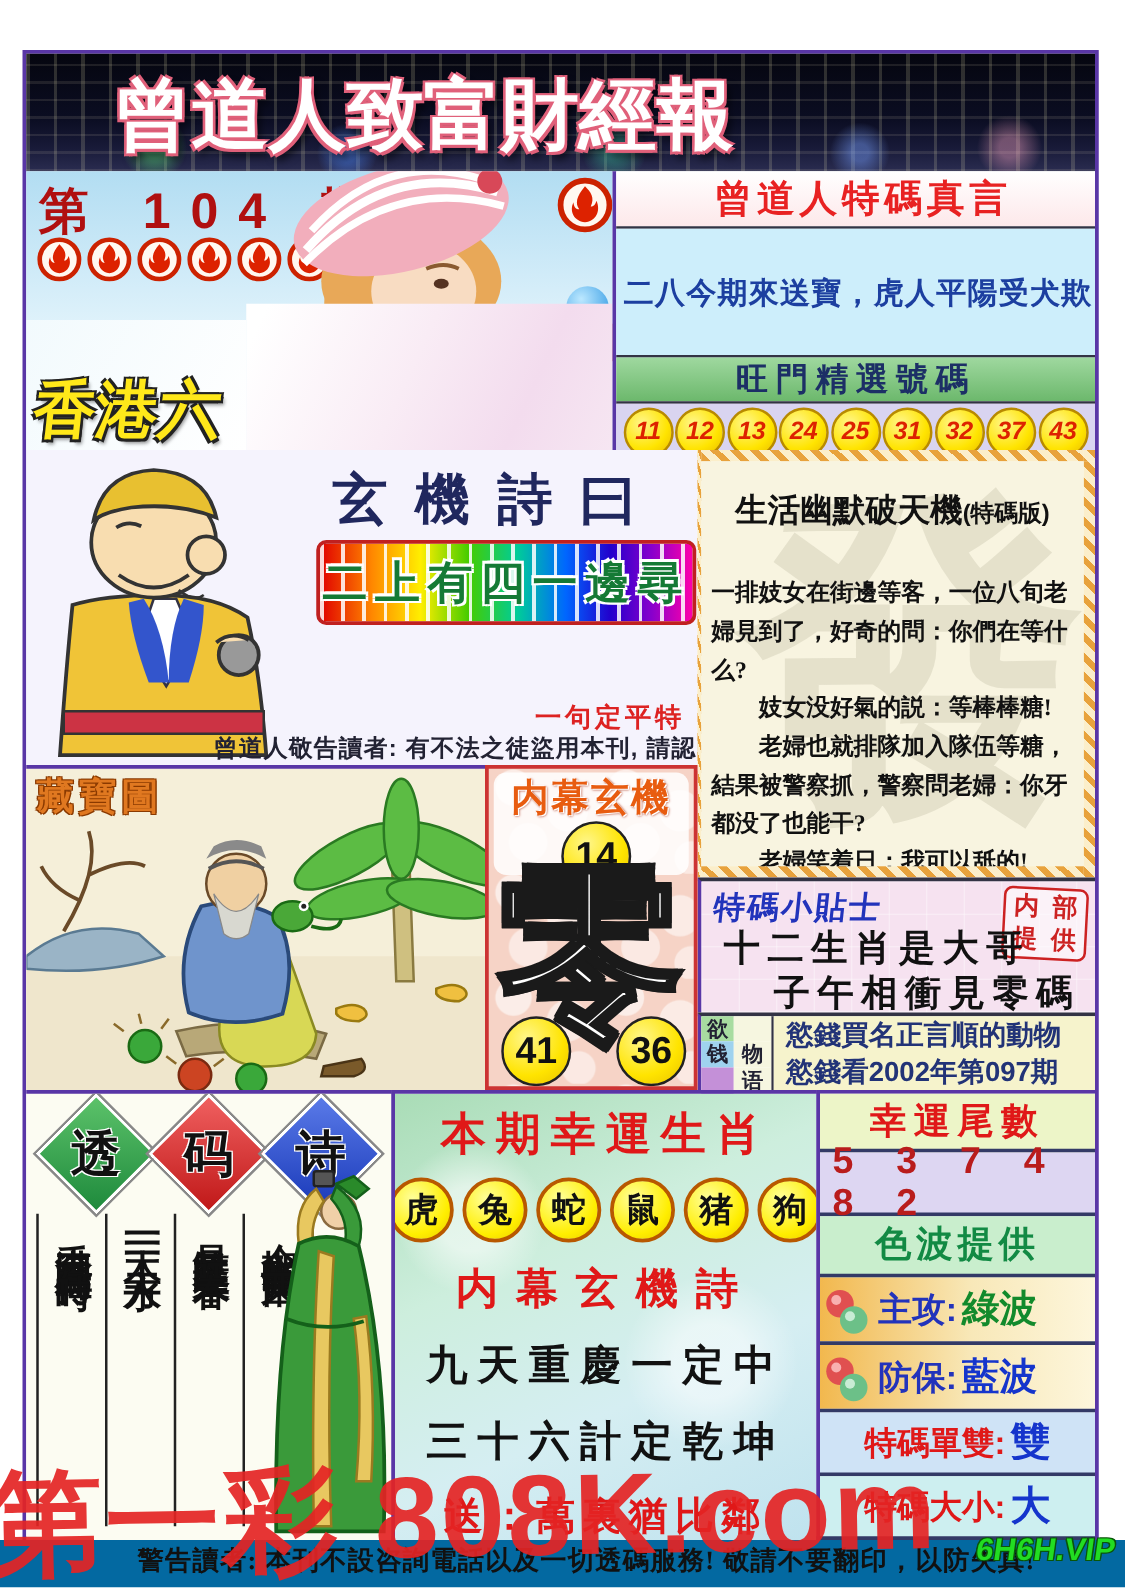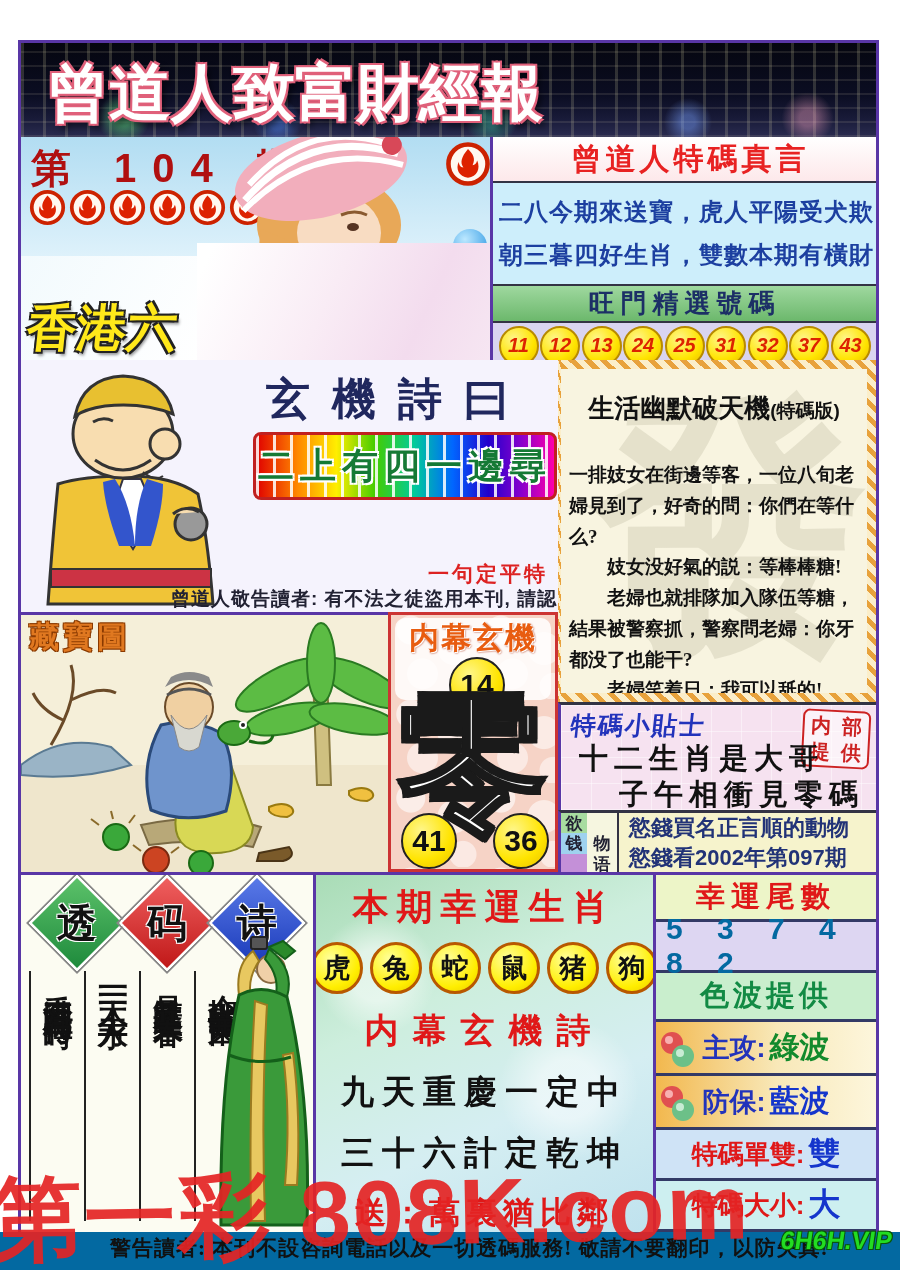--- a/index.html
+++ b/index.html
@@ -13,21 +13,21 @@
   
   #hdr{left:0;top:0;width:855px;height:94px;overflow:hidden;
     background:
       radial-gradient(circle at 12% 80%, rgba(90,220,120,.5) 0 8px, transparent 26px),
       radial-gradient(circle at 30% 85%, rgba(80,140,255,.45) 0 7px, transparent 24px),
       radial-gradient(circle at 55% 82%, rgba(60,200,160,.4) 0 8px, transparent 26px),
       radial-gradient(circle at 78% 84%, rgba(120,160,255,.45) 0 7px, transparent 24px),
       radial-gradient(circle at 92% 80%, rgba(255,170,200,.4) 0 8px, transparent 26px),
       repeating-linear-gradient(90deg, rgba(255,250,190,.16) 0 3px, transparent 3px 22px),
       repeating-linear-gradient(0deg, rgba(255,240,200,.10) 0 2px, transparent 2px 14px),
-      linear-gradient(180deg,#05060f 0%,#0b0d22 55%,#181a38 80%,#2a2c50 100%);}
+      linear-gradient(180deg,#05060f 0%,#0b0d22 55%,#181a38 80%,#2a2c50 100%); padding-left: 44px;}
   #hdr .ttl{display:flex;justify-content:space-between;padding:8px 26px 0 26px;
     font-size:62px;font-weight:bold;color:#fff;line-height:84px;
     text-shadow:2px 2px 0 #e0607a,-2px -2px 0 #e0607a,2px -2px 0 #e0607a,-2px 2px 0 #e0607a,4px 5px 7px rgba(0,0,0,.65);}
 
   
   #tl{left:0;top:94px;width:469px;height:223px;background:linear-gradient(180deg,#b2ddf2 0%,#dff2fb 55%,#eef9ff 100%);overflow:hidden;}
   #issue{position:absolute;left:10px;top:4px;font-size:40px;font-weight:bold;color:#b01010;letter-spacing:16px;}
   #flames{position:absolute;left:8px;top:52px;display:flex;gap:3px;}
   .flameic{width:37px;height:37px;}
   #biglogo{position:absolute;left:424px;top:4px;width:46px;height:46px;}
@@ -149,21 +149,21 @@
     border:3px solid #b85800;display:flex;align-items:center;justify-content:center;font-size:27px;font-weight:bold;color:#111;}
   #lucky .t2{margin-top:14px;font-size:34px;font-weight:bold;color:#e01818;letter-spacing:14px;white-space:nowrap;}
   #lucky .pl{margin-top:16px;font-size:33px;font-weight:bold;color:#111;letter-spacing:8px;white-space:nowrap;}
   #lucky .gift{margin-top:16px;font-size:31px;font-weight:bold;color:#e01818;letter-spacing:6px;white-space:nowrap;}
 
   
   #rstack{left:632px;top:829px;width:223px;height:360px;border-left:3px solid #5936a6;border-top:3px solid #5936a6;
     display:flex;flex-direction:column;}
   #rstack .row{border-bottom:3px solid #333a66;display:flex;align-items:center;justify-content:center;position:relative;}
   #rtail{height:48px;background:#edf5c8;font-size:29px;font-weight:bold;color:#e01818;letter-spacing:6px;}
-  #rnums{height:48px;background:#ddd6f2;font-size:30px;font-weight:bold;color:#0369a1;letter-spacing:13px;padding-left:10px;}
+  #rnums{height:48px;background:#ddd6f2;font-size:30px;font-weight:bold;color:#b91c1c;letter-spacing:13px;padding-left:10px;}
   #rwave{height:50px;background:#c9eecd;font-size:29px;font-weight:bold;color:#128a44;letter-spacing:4px;}
   .goldrow{height:55px;background:linear-gradient(90deg,#f2b84e,#f8e8b8 55%,#fdf6dc);}
   .goldrow .lbl{font-size:27px;font-weight:bold;color:#2233bb;}
   .goldrow .val{font-size:30px;font-weight:bold;margin-left:4px;}
   .valg{color:#128a2c;} .valb{color:#1535cc;}
   #rodd{height:52px;background:#cfe3f6;} #rsize{height:52px;background:#cdeff0;}
   #rodd .lblr,#rsize .lblr{font-size:26px;font-weight:bold;color:#e01818;}
   #rodd .val,#rsize .val{font-size:32px;font-weight:bold;color:#1535cc;margin-left:4px;}
   .ballpair{position:absolute;left:2px;top:8px;width:40px;height:40px;}
 
@@ -239,21 +239,20 @@
     <div class="ballgl" style="left:444px;top:120px;background:radial-gradient(circle at 35% 30%,#ffc0c0,#d02030);"></div>
     <div id="censor1"></div>
     <div id="censor2"></div>
     <div id="hk6">香港六</div>
   </div>
 
   <div id="tr" class="abs">
     <div class="bar1">曾道人特碼真言</div>
     <div class="quote">
       <div>二八今期來送寶，虎人平陽受犬欺</div>
-      <div>朝三暮四好生肖，雙數本期有橫財</div>
     </div>
     <div class="bar2">旺門精選號碼</div>
     <div class="nums">
       <span class="numball">11</span>
       <span class="numball">12</span>
       <span class="numball">13</span>
       <span class="numball">24</span>
       <span class="numball">25</span>
       <span class="numball">31</span>
       <span class="numball">32</span>

